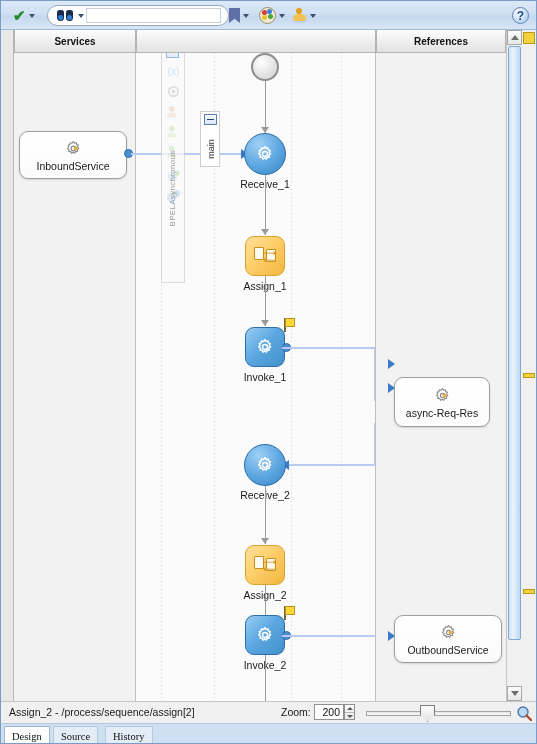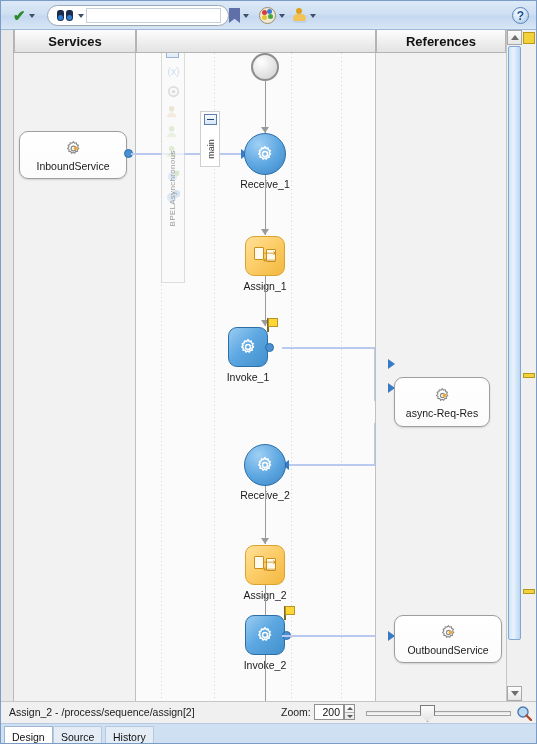--- a/index.html
+++ b/index.html
@@ -59,21 +59,21 @@
     border: 1px solid #5c86b8; color: #1b4f8a; font-size: 12px; font-weight: bold;
     display: flex; align-items: center; justify-content: center; box-sizing: border-box;
   }
 
   
   .hdr-row { position: absolute; left: 0; top: 29px; width: 537px; height: 23px; }
   .hdr {
     position: absolute; top: 0; height: 23px;
     background: linear-gradient(to bottom, #fdfdfd, #ededed 60%, #e3e3e3);
     border: 1px solid #b4b4b4; border-top: none;
-    box-sizing: border-box; font-size: 13px; font-weight: bold; color: #111;
+    box-sizing: border-box; font-size: 10px; font-weight: bold; color: #111;
     display: flex; align-items: center; justify-content: center;
   }
   #hdr-services { left: 13px; width: 122px; }
   #hdr-canvas { left: 135px; width: 240px; }
   #hdr-references { left: 375px; width: 130px; }
   .hdr-gutter { position: absolute; left: 0; top: 0; width: 13px; height: 23px; background: #e8e8e8; border-right: 1px solid #b4b4b4; box-sizing: border-box; }
 
   
   .main {
     position: absolute; left: 0; top: 52px; width: 537px; height: 648px;
@@ -251,21 +251,21 @@
   .zslider-thumb {
     position: absolute; left: 419px; top: 3px; width: 15px; height: 17px;
     background: linear-gradient(to bottom,#fdfdfd,#e2e2e2); border: 1px solid #7b7b7b;
     box-sizing: border-box; clip-path: polygon(0 0, 100% 0, 100% 58%, 50% 100%, 0 58%);
   }
   .zoom-glass { position: absolute; left: 515px; top: 3px; width: 16px; height: 16px; }
 
   
   .tabbar {
     position: absolute; left: 0; top: 722px; width: 537px; height: 22px;
-    background: #cfe0f3; border-top: 1px solid #b6c9e0; box-sizing: border-box;
+    background: #cfe0f3; border-top: 1px solid #b6c9e0; box-sizing: border-box; font-family: Liberation Serif, serif;
   }
   .tab {
     position: absolute; top: 2px; height: 20px; padding: 0 7px;
     font-size: 10.5px; color: #111;
     display: flex; align-items: center; box-sizing: border-box;
   }
   .tab.active { background: #fff; border: 1px solid #9fb6cf; border-bottom: none; }
   .tab.inactive { background: #e4ecf6; border: 1px solid #b6c9e0; border-bottom: none; }
 </style>
 </head>
@@ -411,21 +411,21 @@
               <span class="pg pg2"></span>
             <span class="ar" style="left:9px; top:2px;">⟶</span>
             <span class="ar" style="left:9px; top:9px;">⟵</span>
           </span>
         </div>
         <span class="node-label" style="top:44px;">Assign_1</span>
       </div>
       <span class="conn conn-v" style="left:129px; top:223px; height:50px;"></span>
       <span class="arrow-dn" style="left:125px; top:267px;"></span>
 
-      <div class="node" style="left:92px; top:274px;">
+      <div class="node" style="left:109px; top:274px;">
         <div class="invoke-sq">
           <svg class="gear-w" viewBox="0 0 24 24">
             <path d="M12 3.2l1.3 2.1 2.4-.6.3 2.4 2.3.9-1.2 2.1 1.6 1.9-2 1.4.4 2.4-2.5.1-1 2.2-2-1.4-2 1.4-1-2.2-2.5-.1.4-2.4-2-1.4 1.6-1.9L5.2 8l2.3-.9.3-2.4 2.4.6z" fill="none" stroke="#ffffff" stroke-width="1.8" stroke-linejoin="round"></path>
             <circle cx="12" cy="11.9" r="3" fill="none" stroke="#ffffff" stroke-width="1.8"></circle>
           </svg>
         </div>
         <span class="flag" style="left:39px; top:-9px;">
           <span class="pole"></span>
             <span class="cloth"></span>
         </span>

